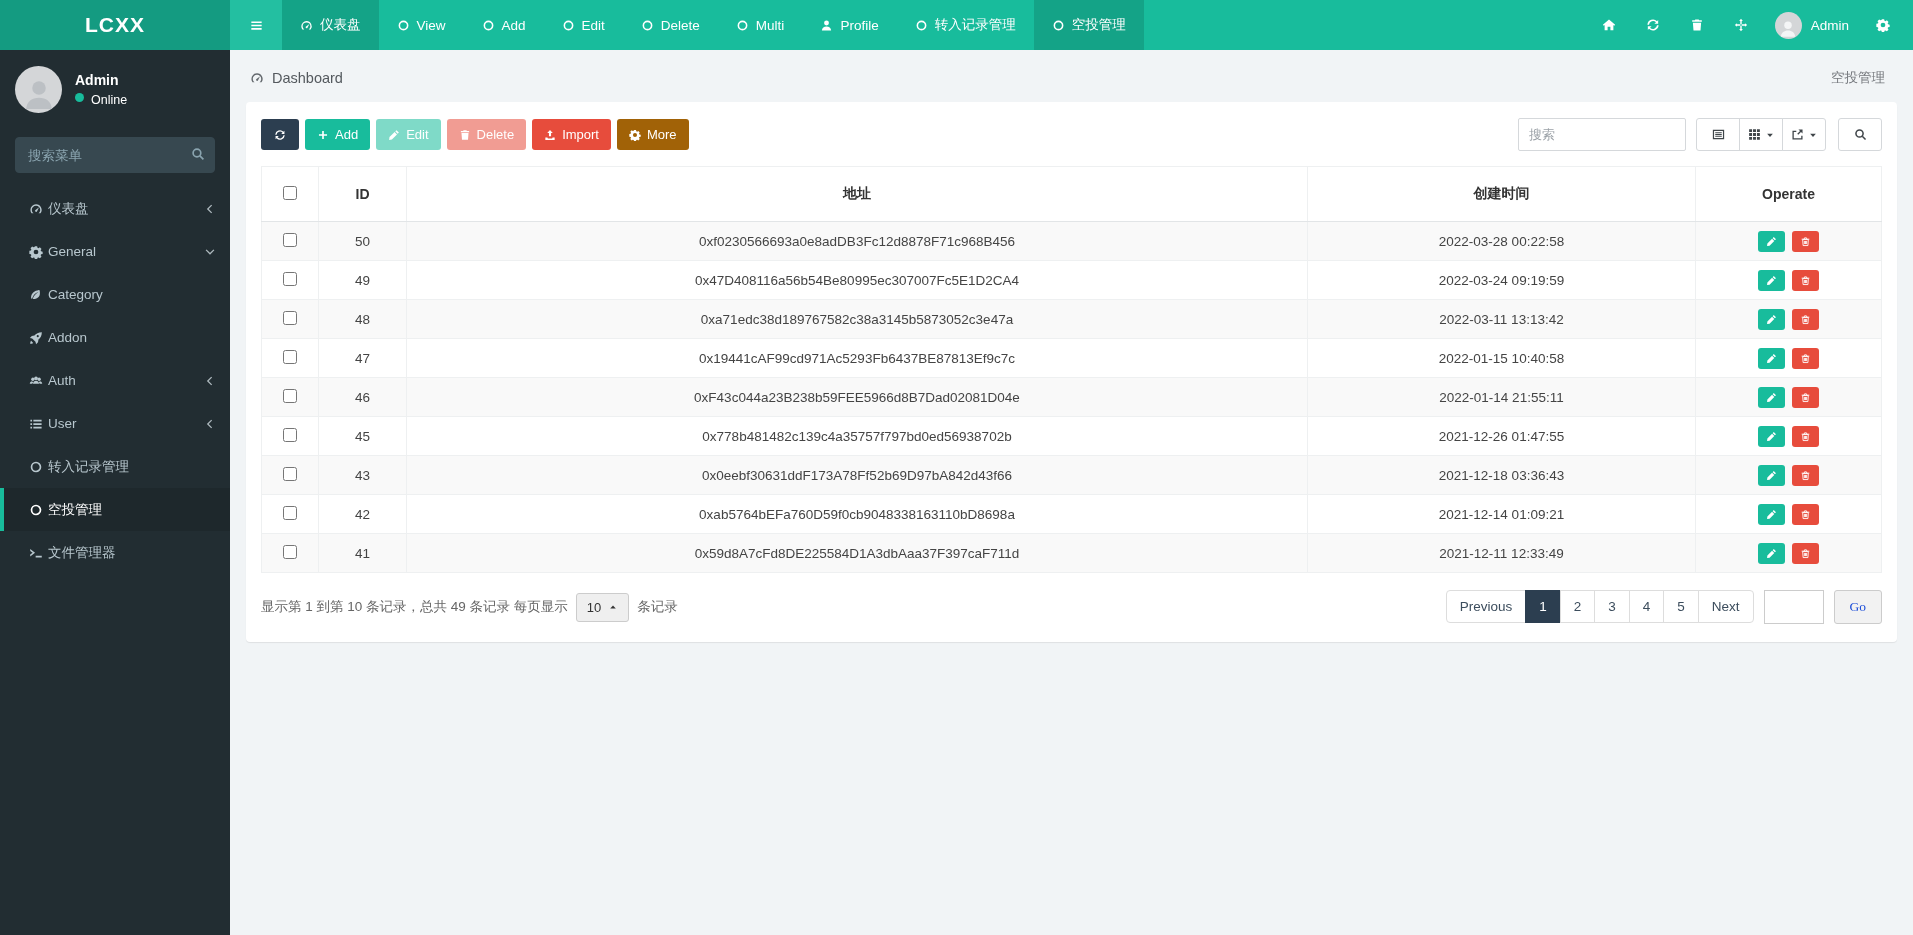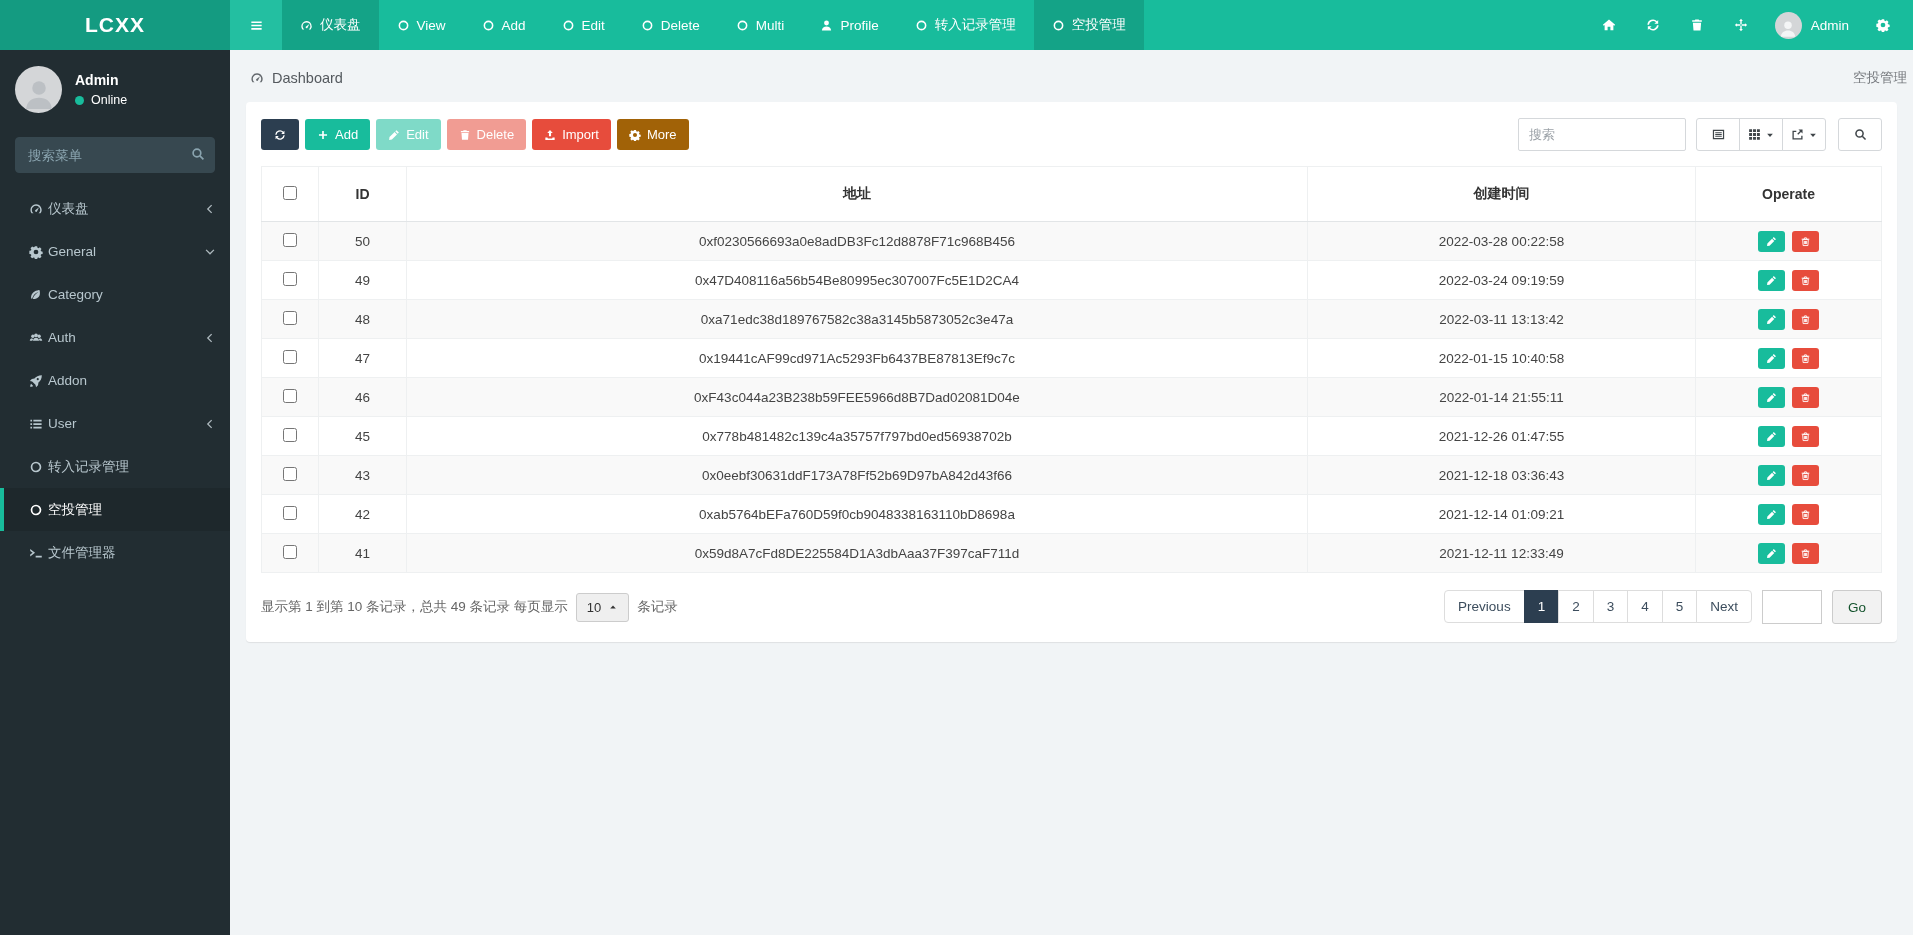--- a/index.html
+++ b/index.html
@@ -31,39 +31,39 @@
 
   
   .layout { display: flex; height: 885px; }
 
   
   .sidebar { width: 230px; background: #222d32; flex-shrink: 0; }
   .user-panel { display: flex; align-items: center; gap: 13px; padding: 16px 15px 14px 15px; }
   .side-avatar { width: 47px; height: 47px; border-radius: 50%; background: #d4d6d8; color: #bcc0c4;
                  display: flex; align-items: flex-end; justify-content: center; overflow: hidden; font-size: 36px; }
   .user-name { color: #fff; font-size: 14px; font-weight: bold; margin-bottom: 5px; }
-  .user-status { display: flex; align-items: center; gap: 7px; color: #fff; font-size: 12.5px; }
+  .user-status { display: flex; gap: 7px; color: #fff; font-size: 12.5px; }
   .status-dot { width: 9px; height: 9px; border-radius: 50%; background: #18bc9c; display: inline-block; }
   .side-search { margin: 10px 15px 14px 15px; position: relative; }
   .side-search input { width: 100%; height: 36px; background: #374850; border: 1px solid #374850;
                        border-radius: 4px; color: #cfd8dc; font-size: 13.5px; padding: 0 32px 0 12px; outline: none; }
   .side-search input::placeholder { color: #8aa4af; }
   .side-search .icon { position: absolute; right: 10px; top: 10px; color: #8aa4af; font-size: 14px; cursor: pointer; }
   .menu { list-style: none; }
   .menu-item { display: flex; align-items: center; height: 43px; padding: 0 14px 0 19px; color: #b8c7ce;
                font-size: 13.5px; cursor: pointer; border-left: 4px solid transparent; }
   .menu-item .mi-icon { width: 25px; font-size: 14px; color: #b8c7ce; }
   .menu-item .mi-label { flex: 1; }
   .menu-item .mi-chevron { font-size: 12px; color: #aeb9be; }
   .menu-item.active { background: #1e282c; color: #fff; border-left-color: #18bc9c; }
   .menu-item.active .mi-icon { color: #fff; }
 
   
   .main { flex: 1; display: flex; flex-direction: column; min-width: 0; }
-  .content-header { display: flex; align-items: center; justify-content: space-between; padding: 19px 6px 15px 20px; }
+  .content-header { display: flex; align-items: center; justify-content: space-between; padding: 19px 28px 15px 20px; }
   .crumb { display: flex; align-items: center; gap: 8px; color: #54595e; font-size: 14.5px; cursor: pointer; }
   .crumb .icon { font-size: 14px; color: #63686d; }
   .page-name { color: #75787d; font-size: 13.5px; }
 
   .panel { margin: 0 16px; background: #fff; border-radius: 4px; box-shadow: 0 1px 1px rgba(0,0,0,0.08);
            padding: 16px 15px 18px 15px; }
 
   
   .toolbar { display: flex; align-items: center; justify-content: space-between; }
   .toolbar-left { display: flex; align-items: center; gap: 6px; }
@@ -115,22 +115,22 @@
   .paging { display: flex; align-items: flex-start; }
   .pagination { display: flex; list-style: none; }
   .pagination a { display: block; padding: 8px 13px; background: #fff; border: 1px solid #ddd;
                   margin-left: -1px; color: #3c4d5d; font-size: 13.5px; text-decoration: none; cursor: pointer; }
   .pagination li:first-child a { border-radius: 4px 0 0 4px; margin-left: 0; }
   .pagination li:last-child a { border-radius: 0 4px 4px 0; }
   .pagination li.active a { background: #2c3e50; border-color: #2c3e50; color: #fff; }
   .jump-input { width: 60px; height: 34px; border: 1px solid #ccc; margin-left: 10px; padding: 0 8px;
                 font-size: 13px; outline: none; }
   .go-btn { height: 34px; padding: 0 15px; margin-left: 10px; background: #f2f2f2; border: 1px solid #ccc;
-            border-radius: 3px; font-size: 13.5px; color: #14532d; cursor: pointer;
-            font-family: Liberation Sans, sans-serif; }
+            border-radius: 3px; font-size: 13.5px; color: #1d4ed8; cursor: pointer;
+            font-family: Liberation Serif, serif; }
 </style>
 </head>
 <body>
 
 <div class="app">
 
   <header class="navbar">
     <div class="logo">LCXX</div>
     <div class="hamburger">
       <span class="icon">
@@ -327,43 +327,43 @@
           <span class="icon mi-icon">
               <svg viewBox="0 0 16 16">
                 <path fill="currentColor" d="M13.9 2.3C8.2 2.1 4 4.6 2.7 8.5c-.4 1.2-.5 2.5-.2 3.6l1 .1C5 7.9 7.8 5.4 11 4.4c-3 1.9-5.5 4.6-6.7 7.9 1 .3 2.1.3 3.3 0 4.2-1 5.9-5.1 4.3-10z"></path>
               </svg>
             </span>
           <span class="mi-label">Category</span>
         </li>
         <li class="menu-item">
           <span class="icon mi-icon">
               <svg viewBox="0 0 16 16">
+                <path fill="currentColor" fill-rule="evenodd" d="M14.7 1.3c-3.9.2-6.7 1.6-8.5 3.9l-3 .5L1 7.9l2.6.7 3.8 3.8.7 2.6 2.2-2.2.5-3c2.3-1.8 3.7-4.6 3.9-8.5zM10 4.7a1.2 1.2 0 1 0 0 2.4 1.2 1.2 0 0 0 0-2.4zM2.4 11.2c-.9.9-1.1 3.5-1.1 3.5s2.6-.2 3.5-1.1z"></path>
+              </svg>
+            </span>
+          <span class="mi-label">Addon</span>
+        </li>
+        <li class="menu-item">
+          <span class="icon mi-icon">
+              <svg viewBox="0 0 16 16">
                 <g fill="currentColor">
                   <circle cx="4.4" cy="6" r="1.9"></circle>
                   <circle cx="11.6" cy="6" r="1.9"></circle>
                   <circle cx="8" cy="4.9" r="2.1"></circle>
                   <path d="M8 7.6c1.8 0 3.3 1.2 3.5 3.5h-7C4.7 8.8 6.2 7.6 8 7.6z"></path>
                   <path d="M.9 11.1C1 9.5 2 8.4 3.6 8.2c.3.6.8 1 1.4 1.3-.6.4-1 1-1.2 1.6zM15.1 11.1c-.1-1.6-1.1-2.7-2.7-2.9-.3.6-.8 1-1.4 1.3.6.4 1 1 1.2 1.6z"></path>
                 </g>
               </svg>
             </span>
           <span class="mi-label">Auth</span>
           <span class="icon mi-chevron">
               <svg viewBox="0 0 16 16">
                 <path fill="none" stroke="currentColor" stroke-width="1.7" d="M10.2 2.8L5 8l5.2 5.2"></path>
               </svg>
             </span>
-        </li>
-        <li class="menu-item">
-          <span class="icon mi-icon">
-              <svg viewBox="0 0 16 16">
-                <path fill="currentColor" fill-rule="evenodd" d="M14.7 1.3c-3.9.2-6.7 1.6-8.5 3.9l-3 .5L1 7.9l2.6.7 3.8 3.8.7 2.6 2.2-2.2.5-3c2.3-1.8 3.7-4.6 3.9-8.5zM10 4.7a1.2 1.2 0 1 0 0 2.4 1.2 1.2 0 0 0 0-2.4zM2.4 11.2c-.9.9-1.1 3.5-1.1 3.5s2.6-.2 3.5-1.1z"></path>
-              </svg>
-            </span>
-          <span class="mi-label">Addon</span>
         </li>
         <li class="menu-item">
           <span class="icon mi-icon">
               <svg viewBox="0 0 16 16">
                 <path fill="currentColor" d="M1.6 3.1h1.9V5H1.6zM5 3.1h9.4V5H5zM1.6 7.1h1.9V9H1.6zM5 7.1h9.4V9H5zM1.6 11.1h1.9V13H1.6zM5 11.1h9.4V13H5z"></path>
               </svg>
             </span>
           <span class="mi-label">User</span>
           <span class="icon mi-chevron">
               <svg viewBox="0 0 16 16">

